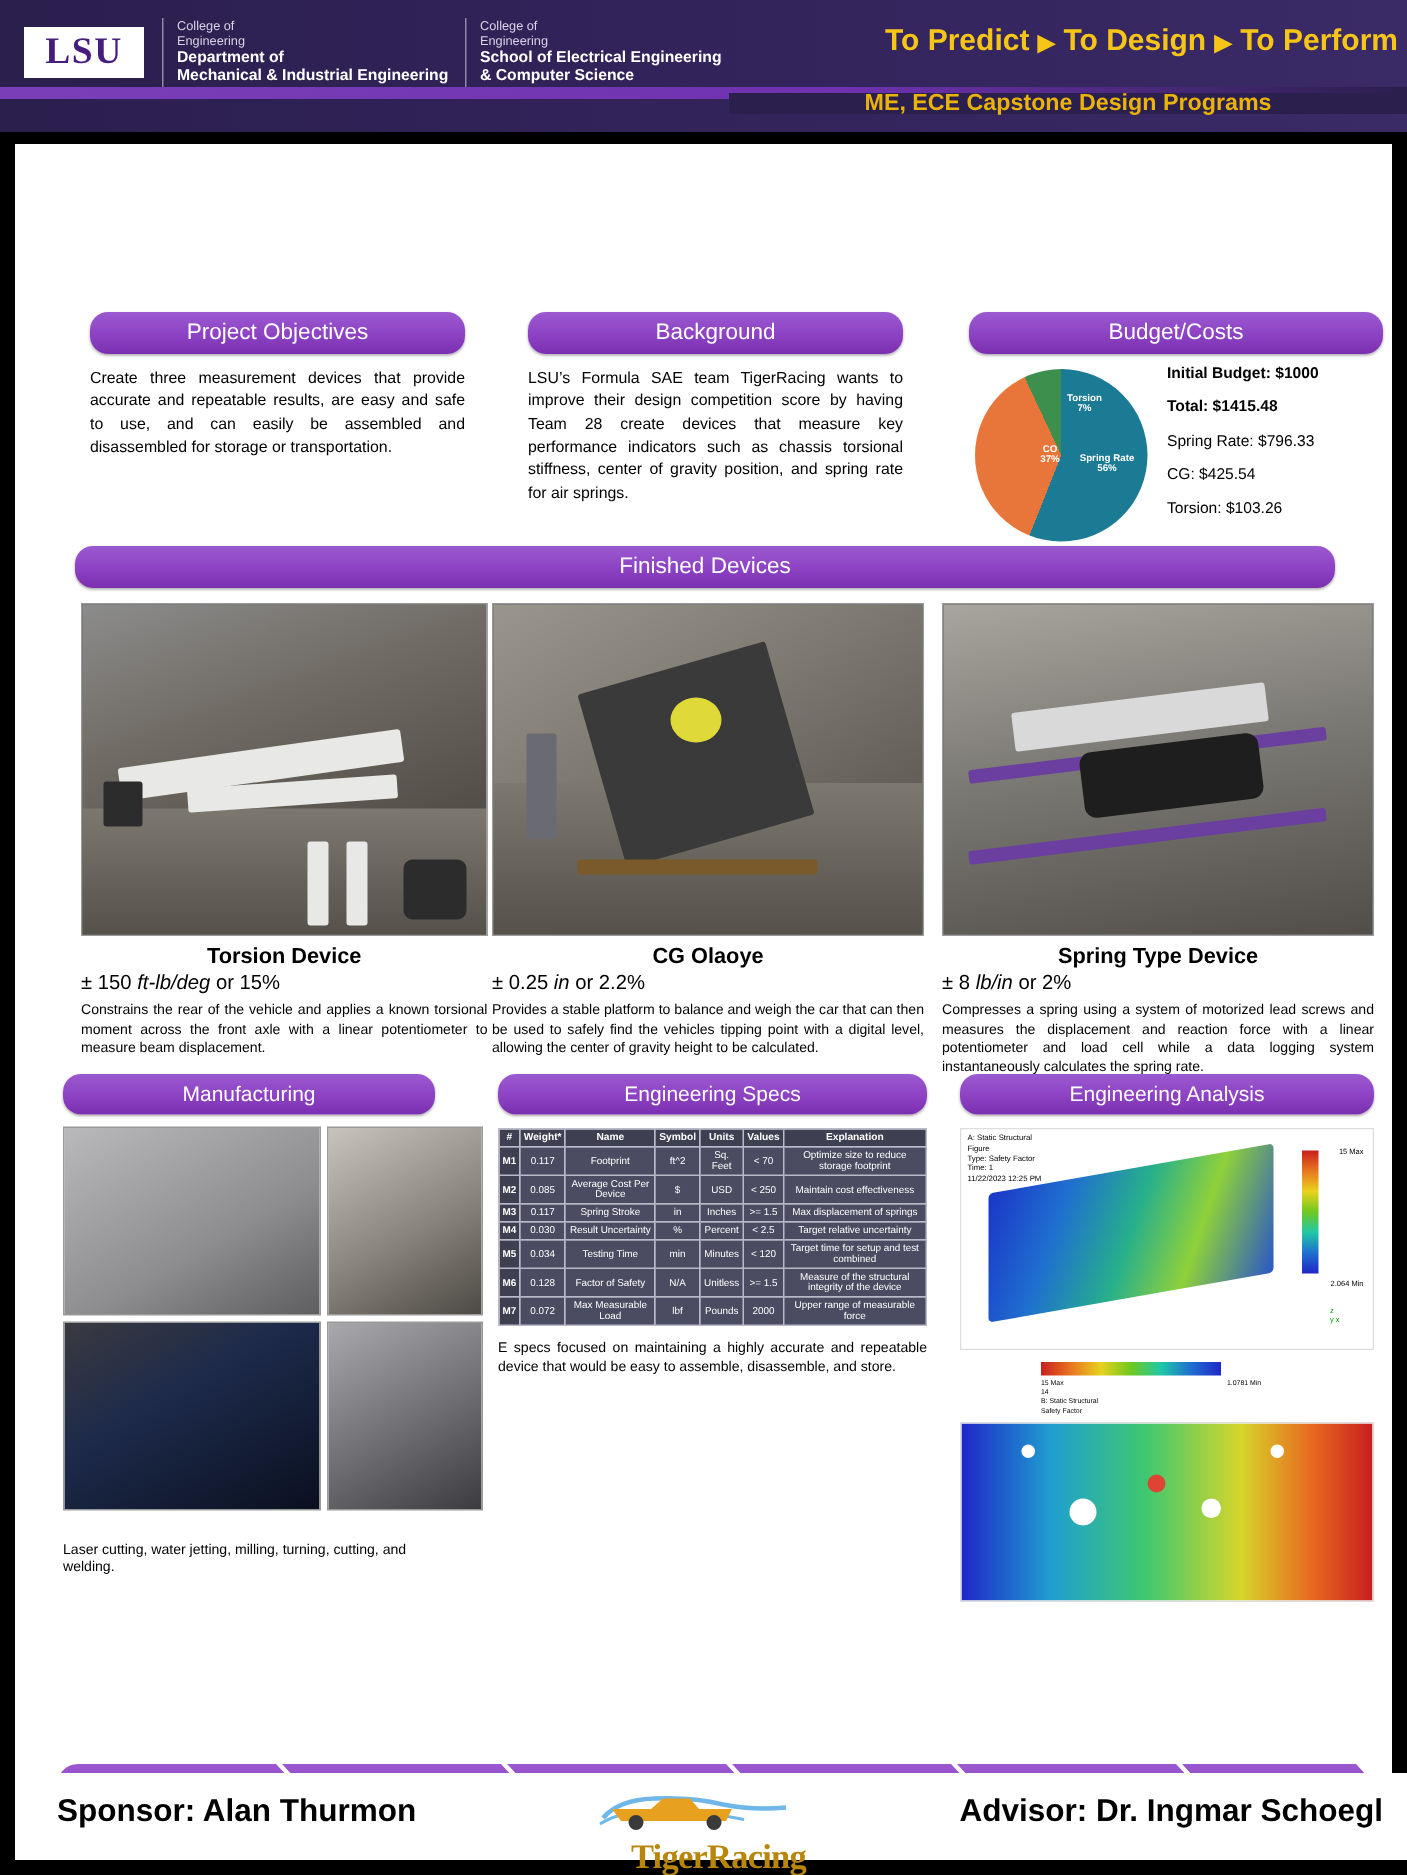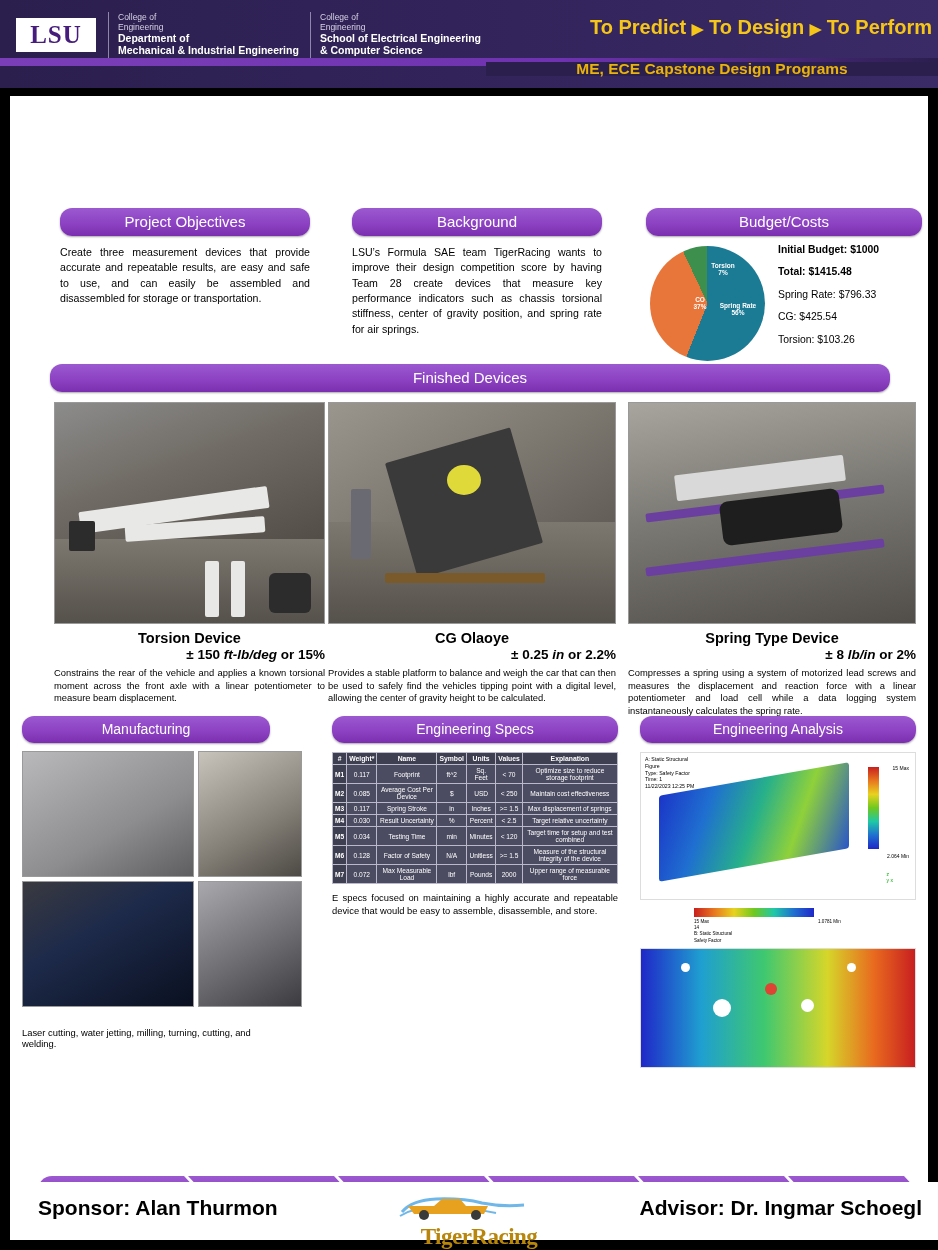--- a/index.html
+++ b/index.html
@@ -87,21 +87,21 @@
   }
   .pie-lbl { position:absolute; font-size:6.5px; color:#fff; text-align:center; line-height:1.15; font-weight:bold;}
   .budget-list { position:absolute; left:132px; top:0; width:150px; font-size:10.4px; line-height:1.1; }
   .budget-list div { margin-bottom:11px; }
   .budget-list .b { font-weight:bold; }
 
   
   .devrow { position:absolute; left:12px; top:306px; width:894px; }
   .photo { background:#5a5a5a; border:1px solid #999; overflow:hidden; position:relative; }
   .devcap { text-align:center; font-weight:bold; font-size:14.5px; margin-top:6px; }
-  .devtol { text-align:right; font-weight:bold; font-size:13.5px; margin-top:1px; }
+  .devtol { text-align:left; font-weight:normal; font-size:13.5px; margin-top:1px; }
   .devtol em { font-style:italic; }
   .devdesc { font-size:9.4px; text-align:justify; line-height:1.35; margin-top:5px; color:#000; }
 
   
   .mid { position:absolute; left:12px; top:620px; width:894px; }
 
   table.specs { border-collapse:collapse; width:286px; font-size:6.6px; color:#fff; }
   table.specs th, table.specs td {
     border:1px solid #b9b9c9; padding:2px 2px; text-align:center; vertical-align:middle;
   }
@@ -280,21 +280,21 @@
         <div class="devcap">Spring Type Device</div>
         <div class="devtol">
           <span>± 8 </span><em>lb/in</em><span> or 2%</span>
         </div>
         <div class="devdesc">Compresses a spring using a system of motorized lead screws and measures the displacement and reaction force with a linear potentiometer and load cell while a data logging system instantaneously calculates the spring rate.</div>
       </div>
     </div>
 
     <div class="mid">
 
-      <div class="col" style="left:0; top:0; width:248px;">
+      <div class="col" style="left:20px; top:0; width:248px;">
         <div class="banner small">Manufacturing</div>
         <div style="position:relative; height:270px; margin-top:8px;">
           <div class="mfg mfg-a" style="left:0; top:0; width:172px; height:126px;"></div>
           <div class="mfg mfg-b" style="left:176px; top:0; width:104px; height:126px;"></div>
           <div class="mfg mfg-c" style="left:0; top:130px; width:172px; height:126px;"></div>
           <div class="mfg mfg-d" style="left:176px; top:130px; width:104px; height:126px;"></div>
         </div>
         <div class="manu-note">Laser cutting, water jetting, milling, turning, cutting, and welding.</div>
       </div>
 

